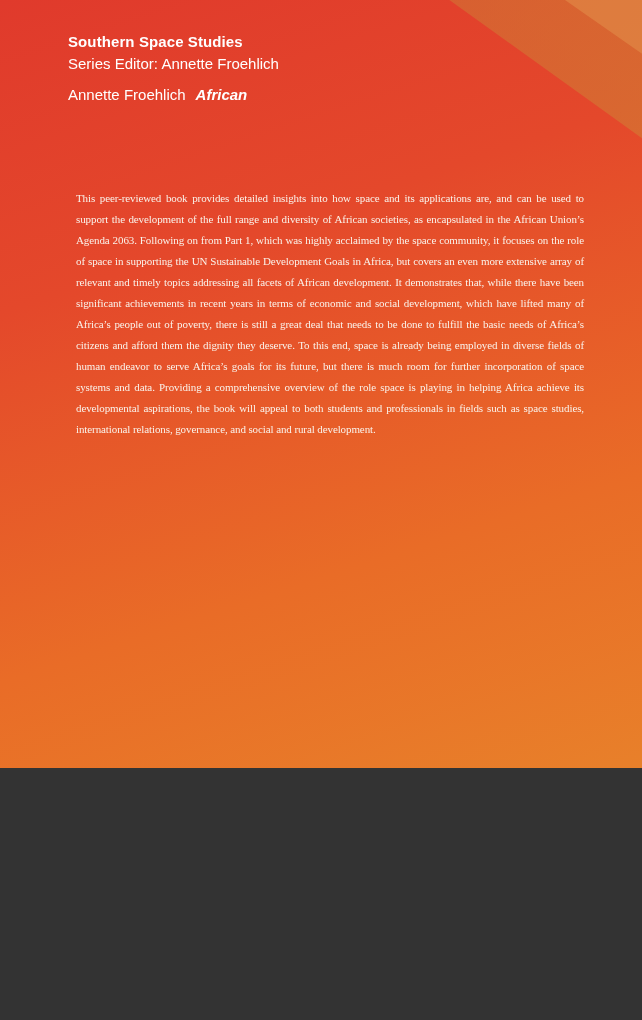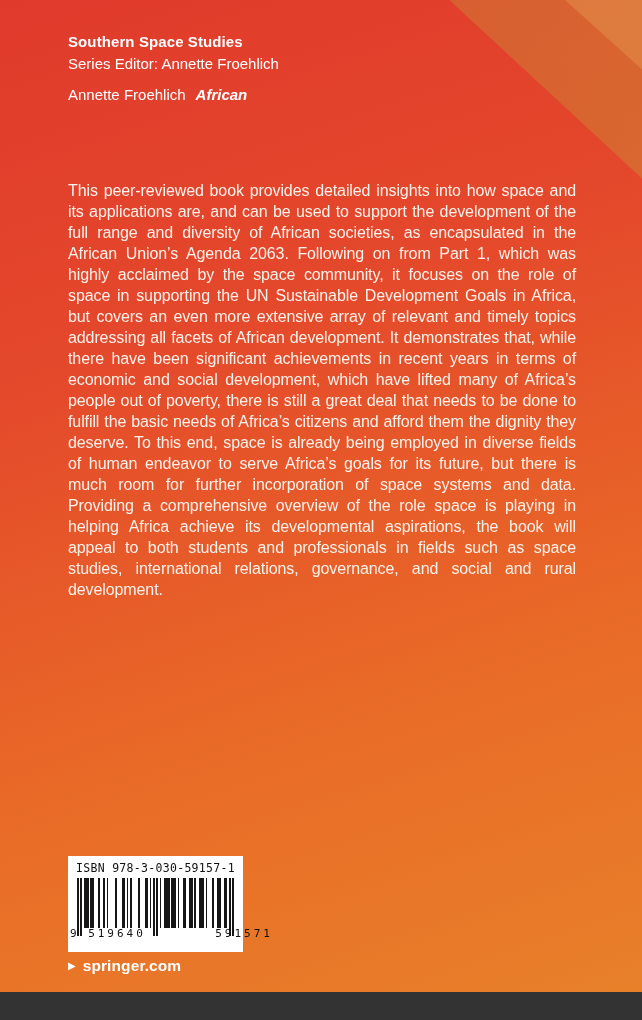--- a/index.html
+++ b/index.html
@@ -1,18 +1,18 @@
 <!DOCTYPE html>
 <html style="--gradient-top: #e03a2c; --gradient-bottom: #e8802a; --text-white: #ffffff; --body-text: #faf2ea; --barcode-bg: #ffffff; --barcode-bars: #161616;"><head>
 <meta charset="utf-8">
 <style>
   html,body{margin:0;padding:0;background:#333;}
   .page{
     position:relative;
-    width:642px;height:992px;
+    width:642px;height:768px;
     margin:0 auto;
     overflow:hidden;
     background:linear-gradient(162deg,
       var(--gradient-top,#e03a2c) 0%,
       #e4482b 32%,
       #e96c27 70%,
       var(--gradient-bottom,#e8802a) 100%);
     font-family:"Liberation Sans",sans-serif;
     -webkit-font-smoothing:antialiased;
   }
@@ -45,24 +45,24 @@
   .title{
     position:absolute;left:68px;top:101px;margin:0;
     font-size:23.5px;font-weight:bold;color:var(--text-white,#fff);
     letter-spacing:-0.2px;
   }
   .subtitle{
     position:absolute;left:68px;top:134px;
     font-size:15px;color:var(--text-white,#fff);
   }
   .description{
-    position:absolute;left:68px;top:180px;margin:0;
+    position:absolute;left:68px;top:180px;margin:8px;
     width:508px;
-    font-family:Liberation Sans, sans-serif;
-    font-size:16px;line-height:21px;letter-spacing:-0.1px;
+    font-family:Liberation Serif, serif;
+    font-size:11px;line-height:21px;letter-spacing:-0.1px;
     color:var(--body-text,#faf2ea);
     text-align:justify;
   }
   .barcode-box{
     position:absolute;left:68px;top:856px;
     width:175px;height:96px;
     background:var(--barcode-bg,#fff);
   }
   .isbn{
     margin-top:5px;

